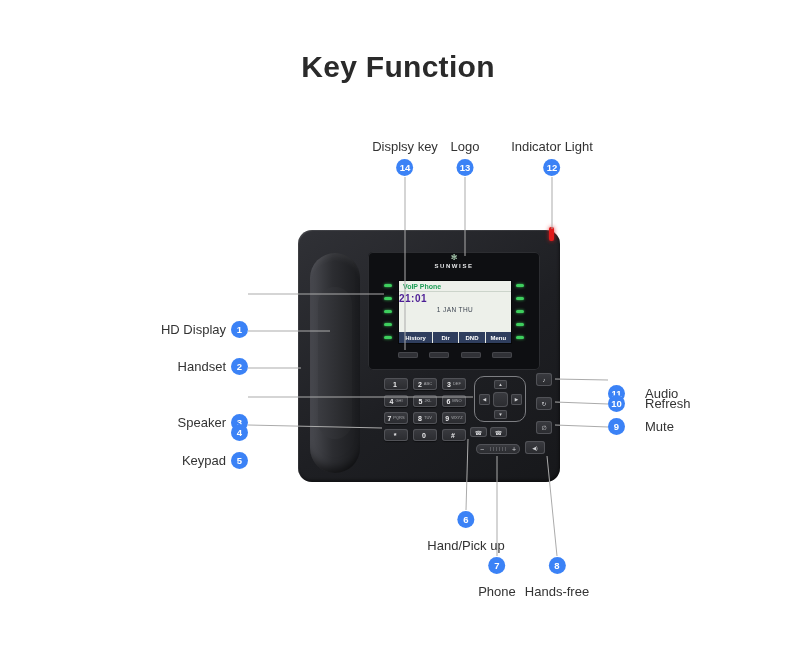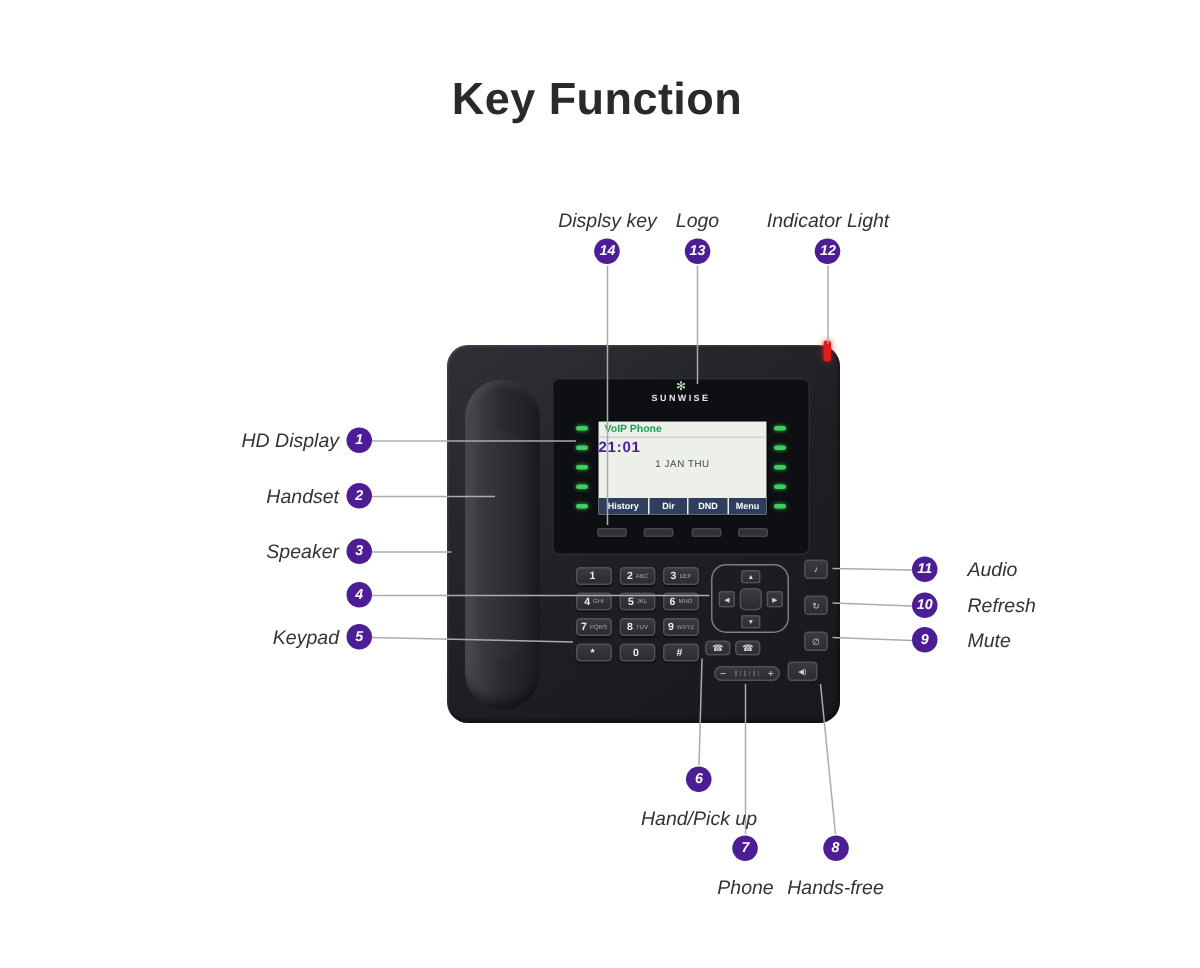--- a/index.html
+++ b/index.html
@@ -14,30 +14,30 @@
     position:absolute; left:0; top:50px; width:742px; padding-left:54px;
     text-align:center; font-size:30px; font-weight:bold; color:#2a2a2a;
     letter-spacing:.3px;
   }
 
   
   svg.lines { position:absolute; left:0; top:0; z-index:5; pointer-events:none; }
   svg.lines line { stroke:#ababab; stroke-width:1; }
 
   
-  .co { position:absolute; z-index:6;font-style:italic; }
+  .co { position:absolute; z-index:6; }
   .co-circle {
-    width:17px; height:17px; border-radius:50%; background:#4c1d95; color:#fff;
+    width:17px; height:17px; border-radius:50%; background:#3b82f6; color:#fff;
     font-size:9.5px; font-weight:bold; display:flex; align-items:center; justify-content:center;
     flex:0 0 auto;
   }
   .co-label { font-size:13px; color:#333; white-space:nowrap; line-height:17px; }
   .co-label.small { font-size:11px; }
   .co-top   { display:flex; flex-direction:column; align-items:center; gap:4px; transform:translateX(-50%); }
-  .co-left  { left:0; width:248px; height:17px; display:flex; justify-content:flex-end; align-items:center; gap:5px; }
+  .co-left  { left:0; width:248px; height:17px; display:flex; justify-content:flex-end; align-items:center; gap:5px;margin-top:36px; }
   .co-right { left:608px; height:17px; display:flex; align-items:center; gap:20px; }
   .co-bottom{ display:flex; flex-direction:column; align-items:center; gap:9px; transform:translateX(-50%); }
 
   
   .phone {
     position:absolute; left:298px; top:230px; width:262px; height:252px; z-index:1;
     background:linear-gradient(145deg,#303136 0%,#1e1f23 55%,#17181b 100%);
     border-radius:14px;
     box-shadow: inset 1px 1px 1px rgba(255,255,255,.10), inset -1px -2px 3px rgba(0,0,0,.45);
   }
@@ -280,33 +280,33 @@
   </div>
 
   <div class="co co-left" style="top:285px;">
     <span class="co-label">HD Display</span>
     <span class="co-circle">1</span>
   </div>
   <div class="co co-left" style="top:322px;">
     <span class="co-label">Handset</span>
     <span class="co-circle">2</span>
   </div>
-  <div class="co co-left" style="top:359px;">
+  <div class="co co-left" style="top:378px;">
     <span class="co-label">Speaker</span>
     <span class="co-circle">3</span>
   </div>
   <div class="co co-left" style="top:388px;">
     <span class="co-circle">4</span>
   </div>
   <div class="co co-left" style="top:416px;">
     <span class="co-label">Keypad</span>
     <span class="co-circle">5</span>
   </div>
 
-  <div class="co co-right" style="top:371px;">
+  <div class="co co-right" style="top:385px;">
     <span class="co-circle">11</span>
     <span class="co-label">Audio</span>
   </div>
   <div class="co co-right" style="top:395px;text-align:right;">
     <span class="co-circle">10</span>
     <span class="co-label">Refresh</span>
   </div>
   <div class="co co-right" style="top:418px;">
     <span class="co-circle">9</span>
     <span class="co-label">Mute</span>

